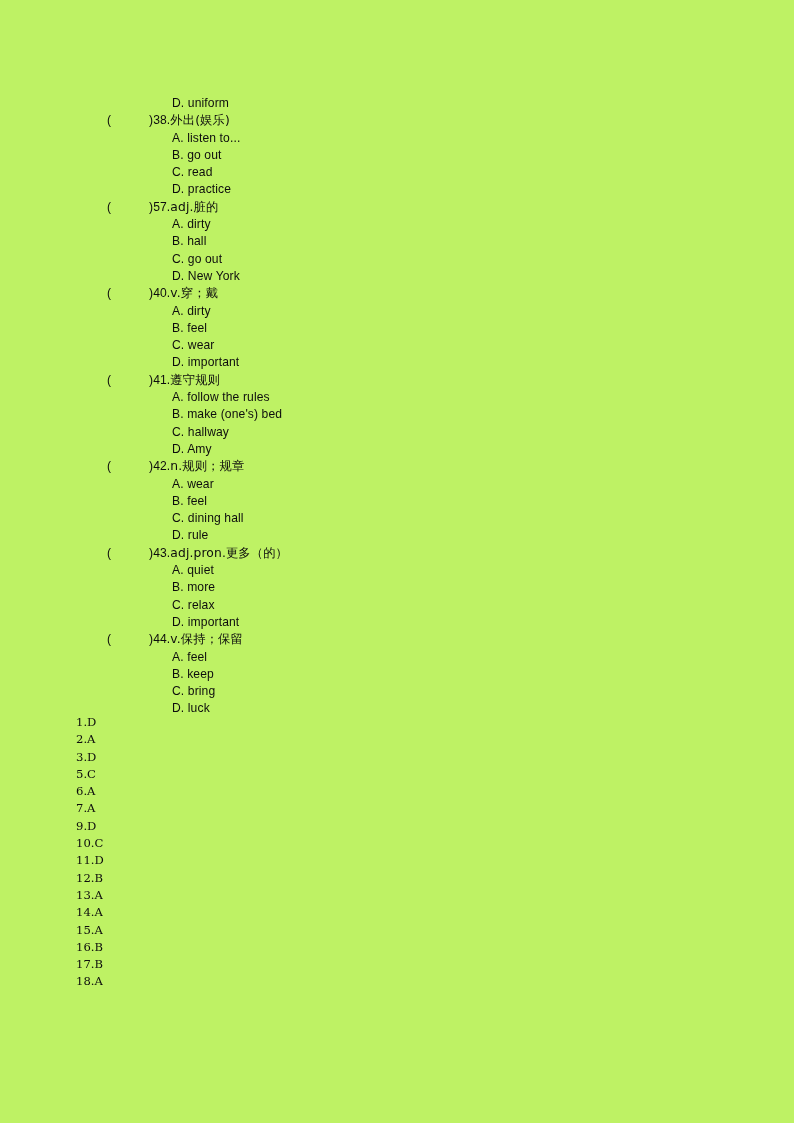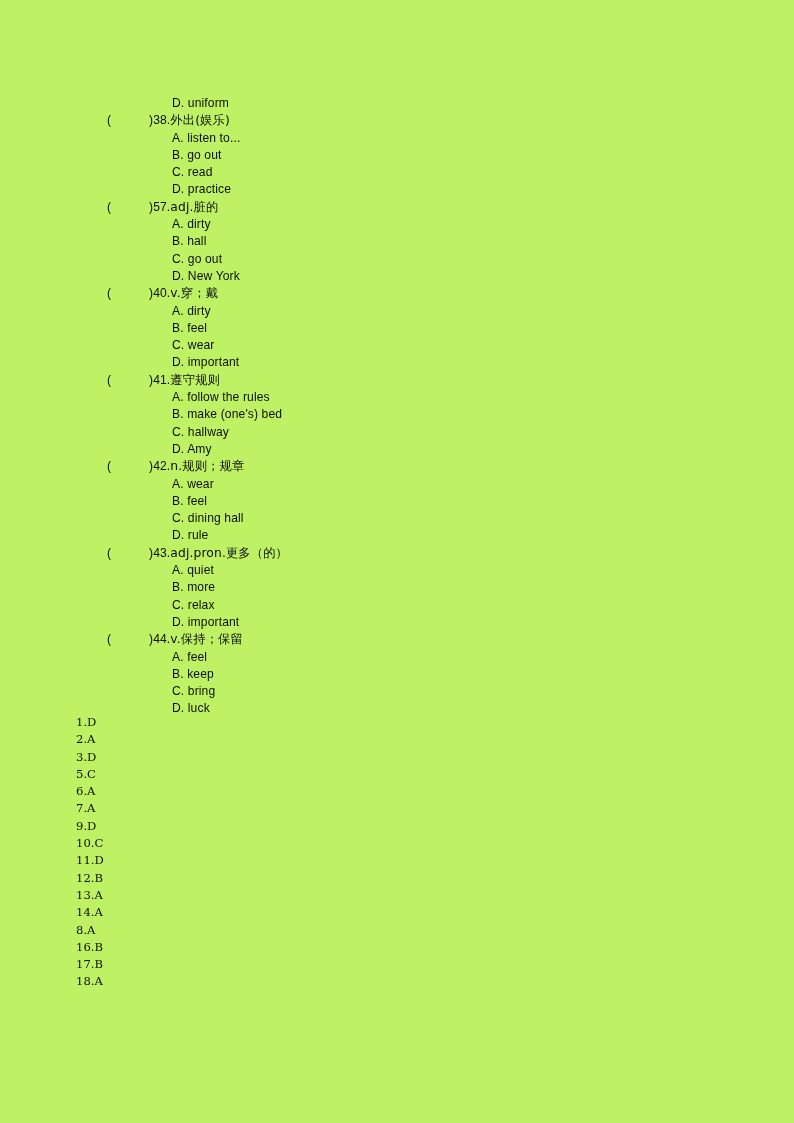--- a/index.html
+++ b/index.html
@@ -130,19 +130,19 @@
       <div class="ans-line">3.D</div>
       <div class="ans-line">5.C</div>
       <div class="ans-line">6.A</div>
       <div class="ans-line">7.A</div>
       <div class="ans-line">9.D</div>
       <div class="ans-line">10.C</div>
       <div class="ans-line">11.D</div>
       <div class="ans-line">12.B</div>
       <div class="ans-line">13.A</div>
       <div class="ans-line">14.A</div>
-      <div class="ans-line">8.A</div>
+      <div class="ans-line">15.A</div>
       <div class="ans-line">16.B</div>
       <div class="ans-line">17.B</div>
       <div class="ans-line">18.A</div>
     </div>
 
 </div>
 
 </body></html>

